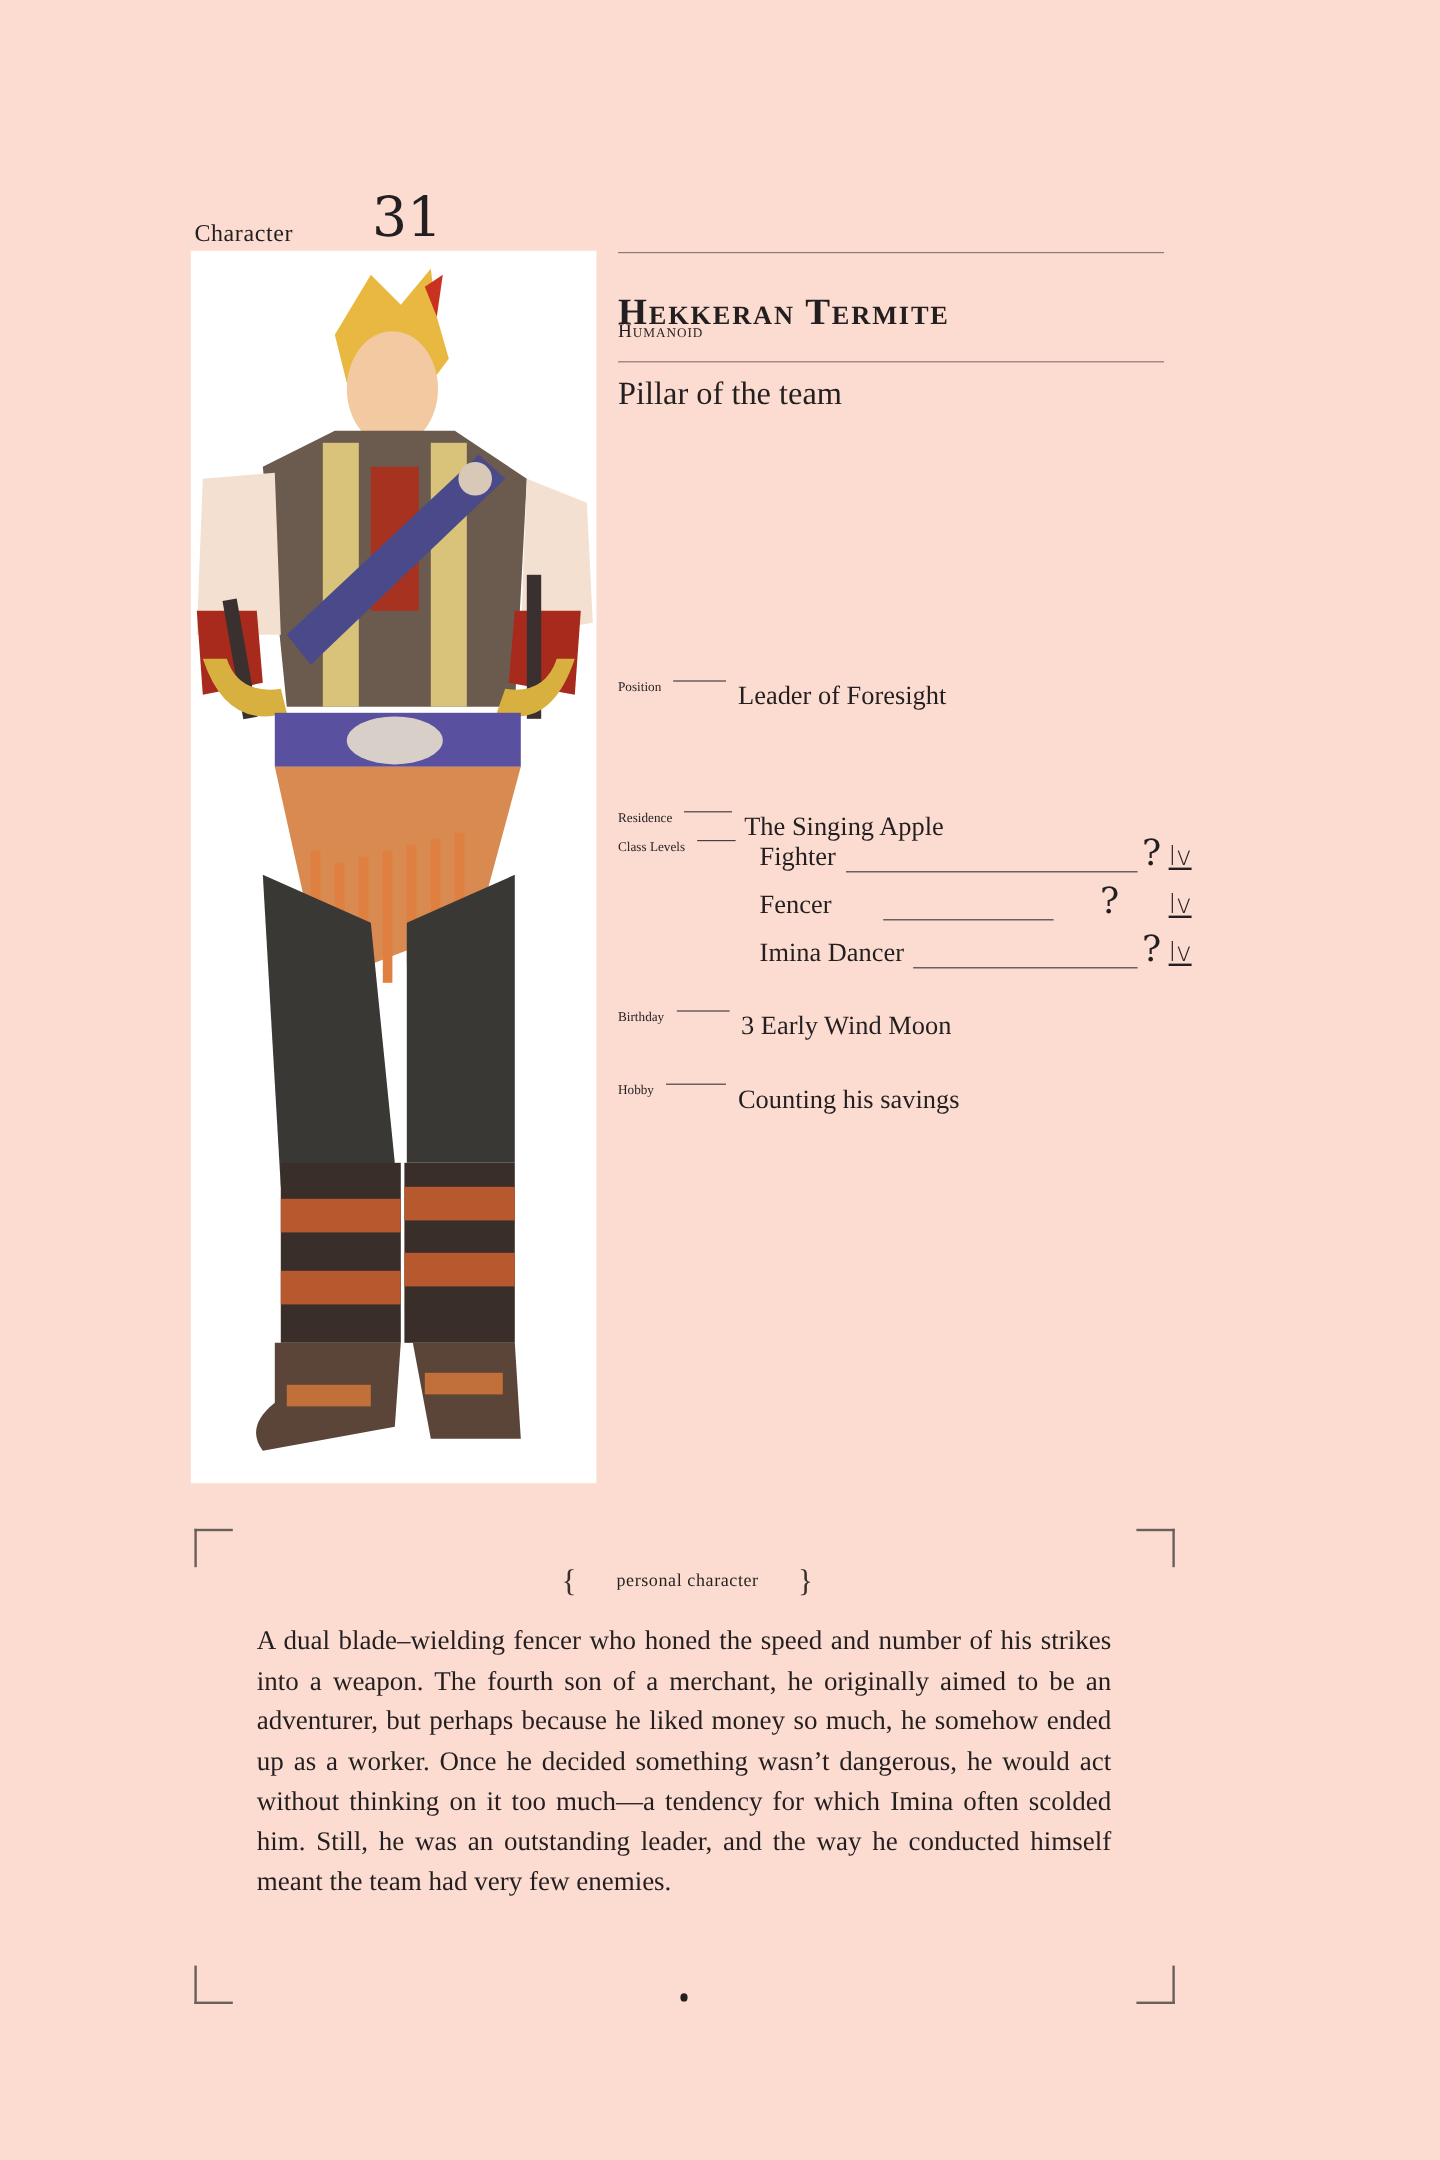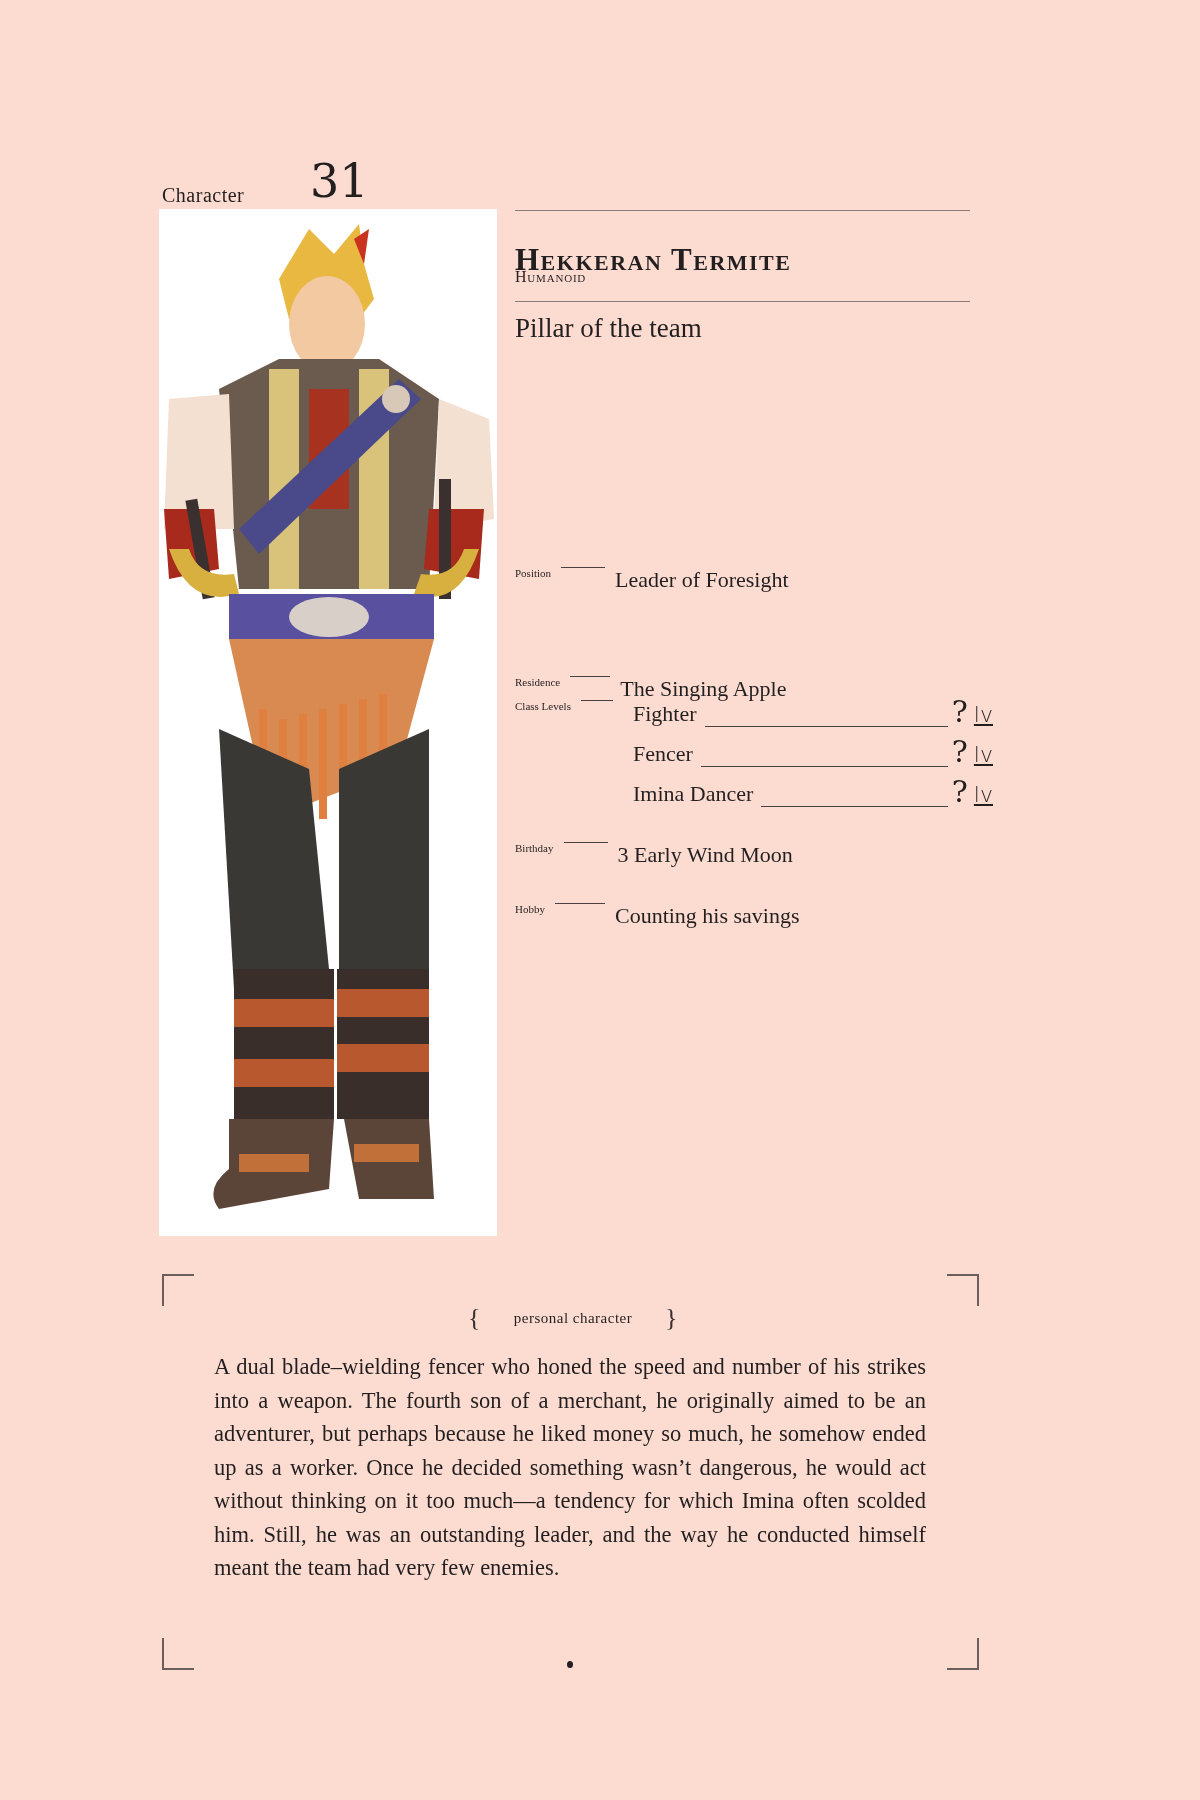--- a/index.html
+++ b/index.html
@@ -140,21 +140,21 @@
   <span class="lbl">Class Levels</span>
   <span class="dash" style="width:32px;"></span>
 </div>
 
 <div class="class-row" style="top:697px;">
   <span class="val">Fighter</span>
   <span class="fill"></span>
   <span class="q">?</span>
   <span class="lv">lv</span>
 </div>
-<div class="class-row" style="top:737px;">
+<div class="class-row" style="top:737px;gap:35px;">
   <span class="val">Fencer</span>
   <span class="fill"></span>
   <span class="q">?</span>
   <span class="lv">lv</span>
 </div>
 <div class="class-row" style="top:777px;">
   <span class="val">Imina Dancer</span>
   <span class="fill"></span>
   <span class="q">?</span>
   <span class="lv">lv</span>

